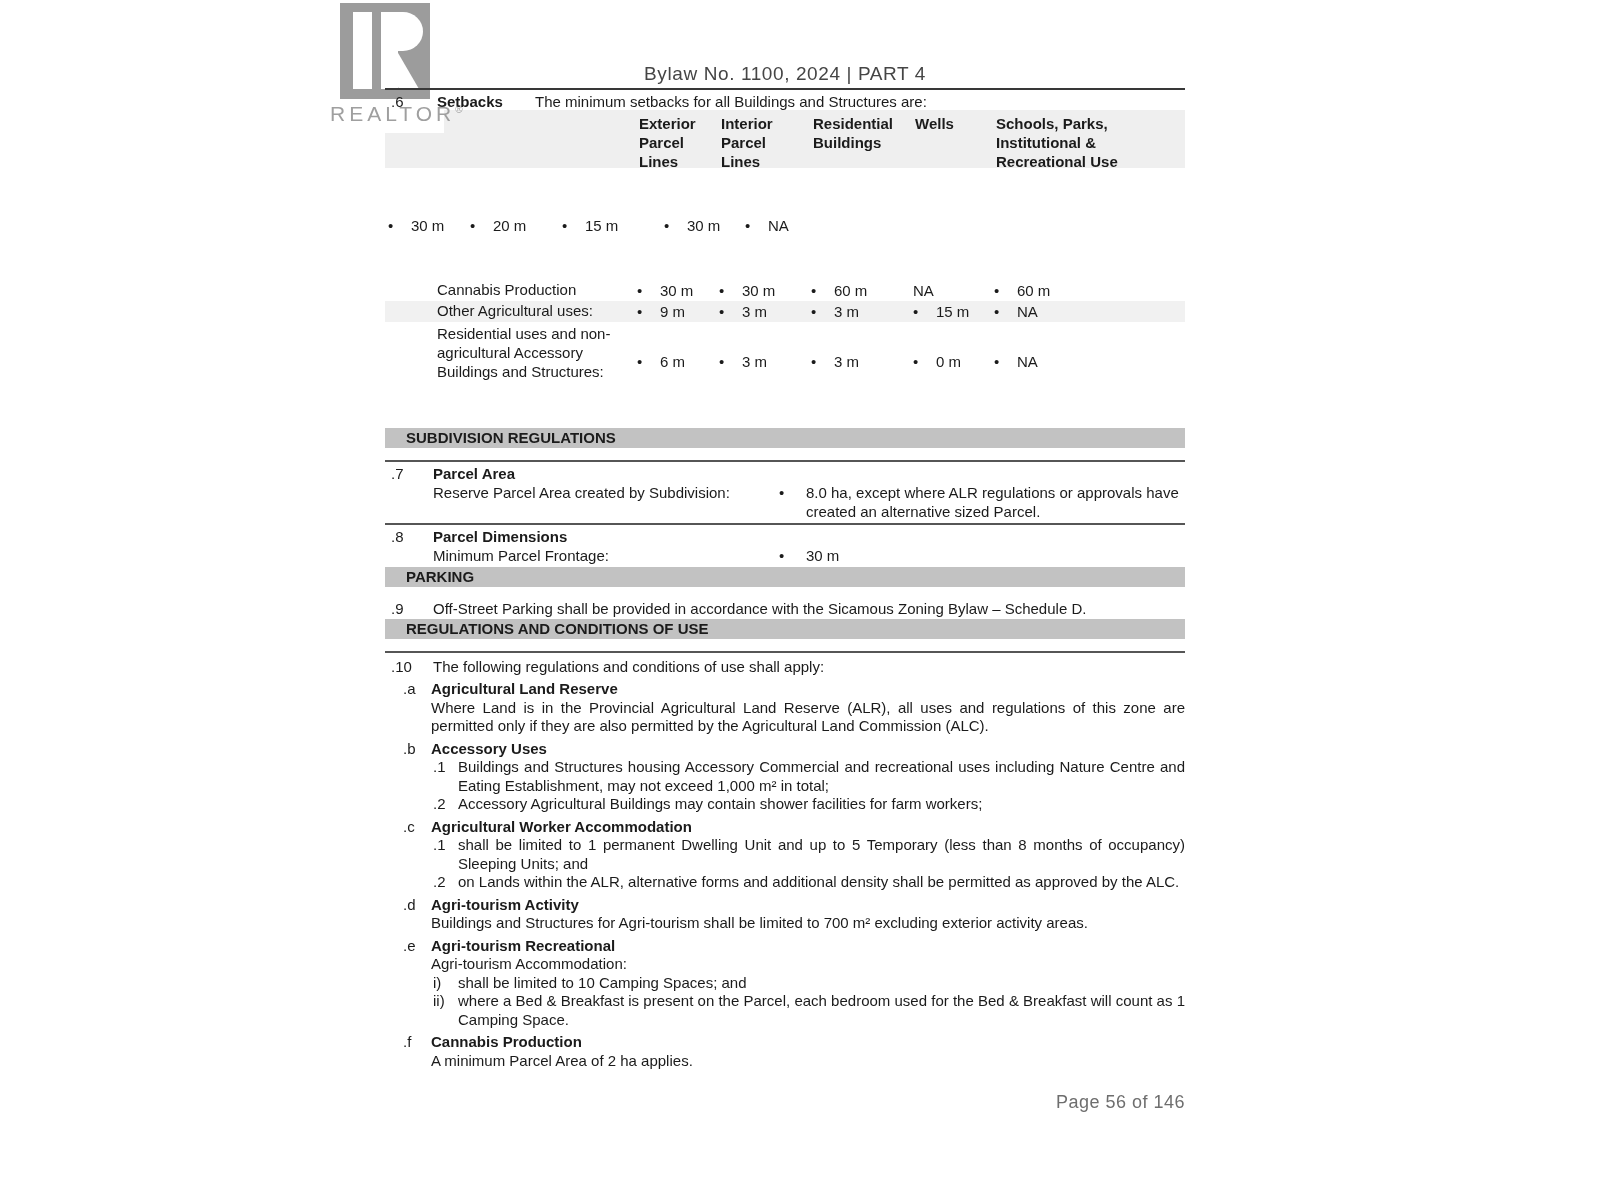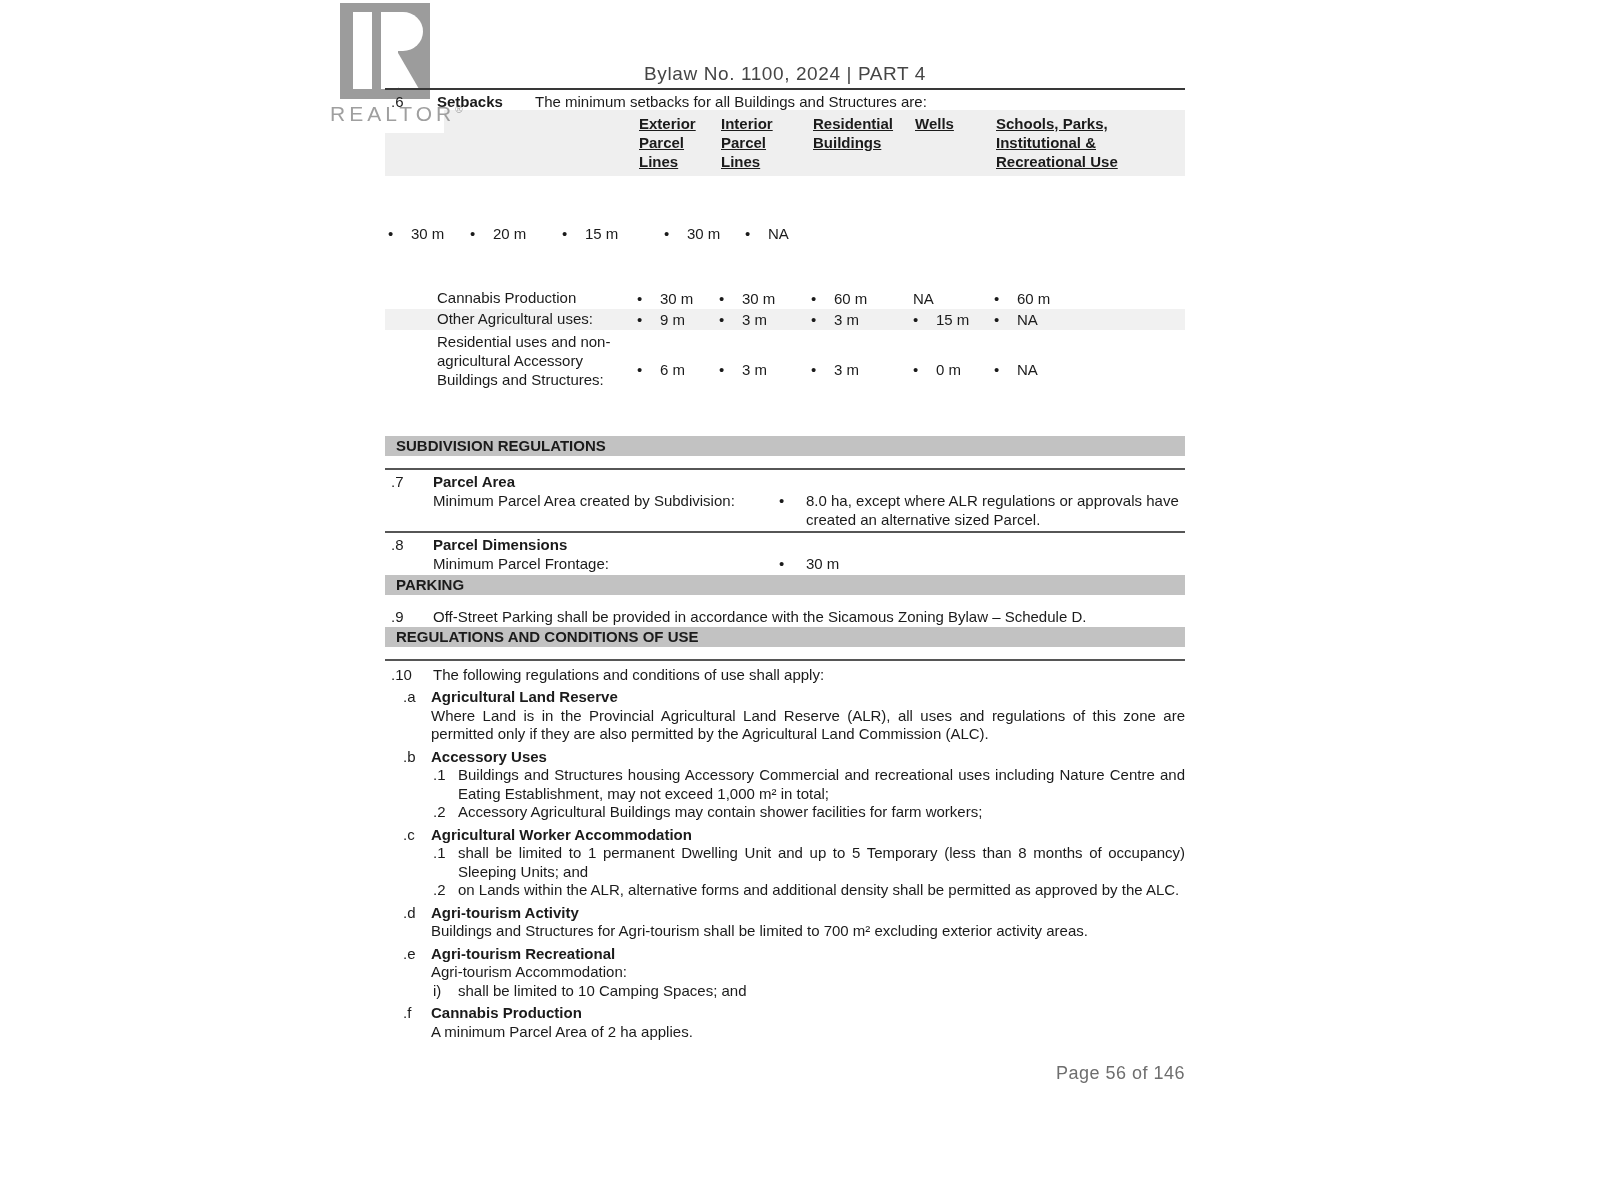--- a/index.html
+++ b/index.html
@@ -19,38 +19,38 @@
   .content { position:absolute; left:385px; top:0; width:800px; }
   .header-row { height:88px; display:flex; align-items:flex-end; justify-content:center; }
   .bylaw { font-size:19px; color:#454545; letter-spacing:0.6px; padding-bottom:3px; }
   .top-rule { position:relative; z-index:2; height:2px; background:#383838; }
 
   .intro-row { position:relative; z-index:2; display:flex; height:20px; padding-top:3px; font-size:15px; }
   .num6 { width:52px; padding-left:6px; }
   .t6 { width:98px; font-weight:bold; }
 
   
-  .thead { display:flex; background:#efefef; height:66px; padding-top:4px; font-weight:bold; font-size:15px; line-height:19px;text-decoration:underline; }
+  .thead { display:flex; background:#efefef; height:58px; padding-top:4px; font-weight:bold; font-size:15px; line-height:19px; }
   .tlabel { width:249px; padding-left:52px; }
   .tlabel span { display:block; width:180px; }
   .c1{width:82px;} .c2{width:92px;} .c3{width:102px;} .c4{width:81px;} .c5{flex:1;}
   .th span { display:block; padding-left:2px; }
   .c5 span { max-width:150px; }
   .trow { display:flex; align-items:center; font-size:15px; line-height:19px; }
   .trow .tlabel { align-self:flex-start; font-weight:normal; }
   .trow1 { min-height:112px; padding-top:2px; }
   .trow2 { height:21px; }
   .trow3 { height:21px; background:#f1f1f1; }
   .trow4 { min-height:77px; padding-top:2px; }
   .tcell { padding-left:3px; }
   .blt { display:inline-block; width:23px; }
   .blt:empty { display:none; }
 
   
-  .bar { background:#c2c2c2; height:20px; line-height:20px; font-weight:bold; font-size:15px; padding-left:11px; }
+  .bar { background:#c2c2c2; height:20px; line-height:20px; font-weight:bold; font-size:15px; padding-left:21px; }
   .bar1 { margin-top:29px; }
   .rule { height:2px; background:#565656; }
   .rule2 { margin-top:12px; }
   .rule3 { margin-top:2px; }
   .rule4 { margin-top:12px; }
 
   .sec { font-size:15px; line-height:19px; }
   .srow { display:flex; margin-top:2px; }
   .snum { width:48px; padding-left:6px; }
   .stitle { font-weight:bold; }
@@ -168,21 +168,21 @@
 
     <div class="bar bar1"><span>SUBDIVISION REGULATIONS</span></div>
     <div class="rule rule2"></div>
 
     <div class="sec">
       <div class="srow">
         <span class="snum">.7</span>
         <span class="stitle">Parcel Area</span>
       </div>
       <div class="kv">
-        <span class="klabel">Minimum Parcel Area created by Subdivision:</span>
+        <span class="klabel">Reserve Parcel Area created by Subdivision:</span>
         <span class="kb">•</span>
         <span class="kval">8.0 ha, except where ALR regulations or approvals have created an alternative sized Parcel.</span>
       </div>
     </div>
     <div class="rule rule3"></div>
 
     <div class="sec">
       <div class="srow">
         <span class="snum">.8</span>
         <span class="stitle">Parcel Dimensions</span>
@@ -266,20 +266,24 @@
       <div class="rrow">
         <span class="rnum">.e</span>
         <span class="rtitle">Agri-tourism Recreational</span>
       </div>
       <div class="rbody">
         <p>Agri-tourism Accommodation:</p>
         <div class="sub">
             <span class="subnum">i)</span>
             <span class="subtext">shall be limited to 10 Camping Spaces; and</span>
           </div>
+        <div class="sub">
+            <span class="subnum">ii)</span>
+            <span class="subtext">where a Bed &amp; Breakfast is present on the Parcel, each bedroom used for the Bed &amp; Breakfast will count as 1 Camping Space.</span>
+          </div>
       </div>
     </div>
 
     <div class="reg">
       <div class="rrow">
         <span class="rnum">.f</span>
         <span class="rtitle">Cannabis Production</span>
       </div>
       <div class="rbody">
           <p>A minimum Parcel Area of 2 ha applies.</p>

